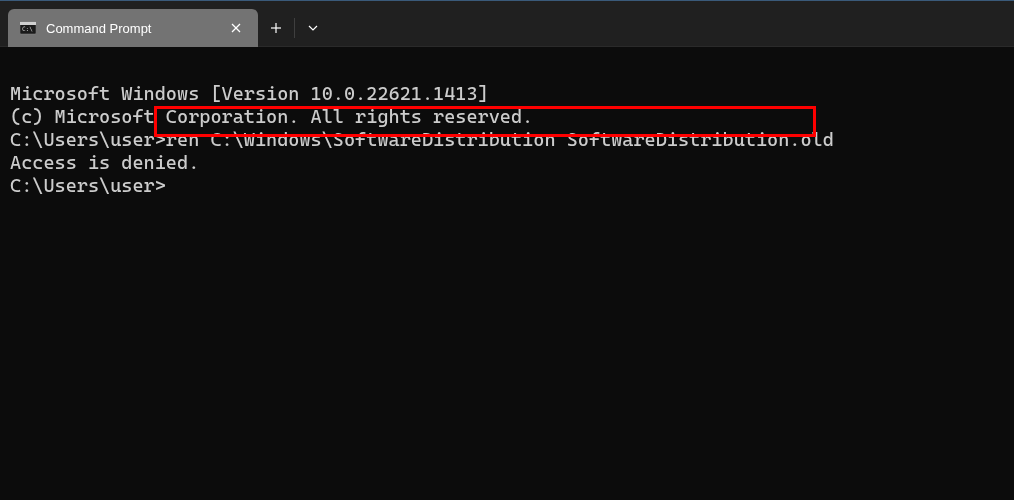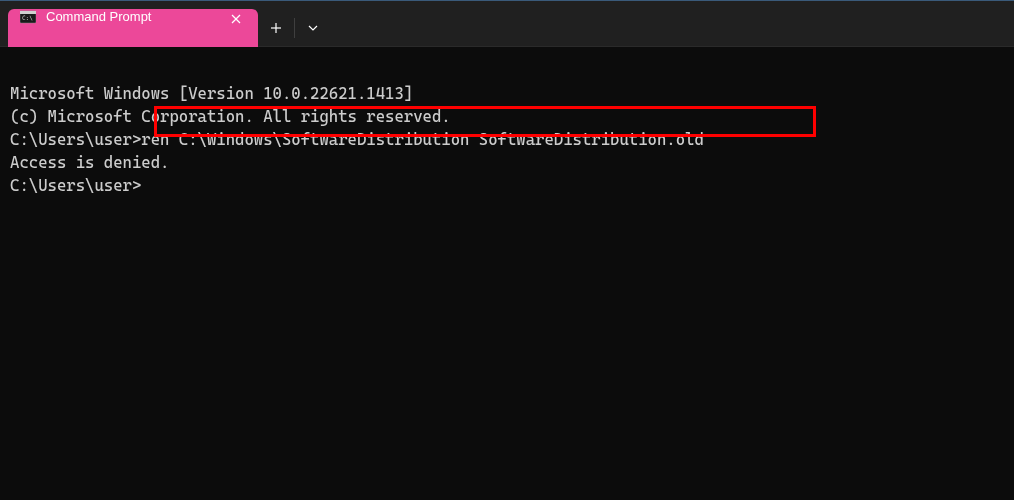--- a/index.html
+++ b/index.html
@@ -27,21 +27,22 @@
       content: '';
       position: absolute;
       top: 0;
       left: 0;
       right: 0;
       height: 1px;
       background: #3a5a7a;
     }
     .tab {
       display: flex;
-      background: #ec4899;
+      align-items: center;
+      background: #737373;
       height: 38px;
       margin-top: 9px;
       padding: 0 12px 0 12px;
       border-top-left-radius: 6px;
       border-top-right-radius: 6px;
       min-width: 250px;
       position: relative;
       margin-left: 8px;
     }
     .tab-icon {
@@ -91,21 +92,21 @@
     }
     .divider-v {
       width: 1px;
       height: 20px;
       background: #3f3f3f;
       margin-top: 18px;
     }
     .terminal-content {
       padding: 12px 10px;
       color: #cccccc;
-      font-size: 16px;
+      font-size: 19px;
       line-height: 23px;
       white-space: pre;
       font-family: Consolas, 'Cascadia Mono', monospace;
       position: relative;
     }
     .line {
       display: block;
     }
     .highlight-box {
       position: absolute;

